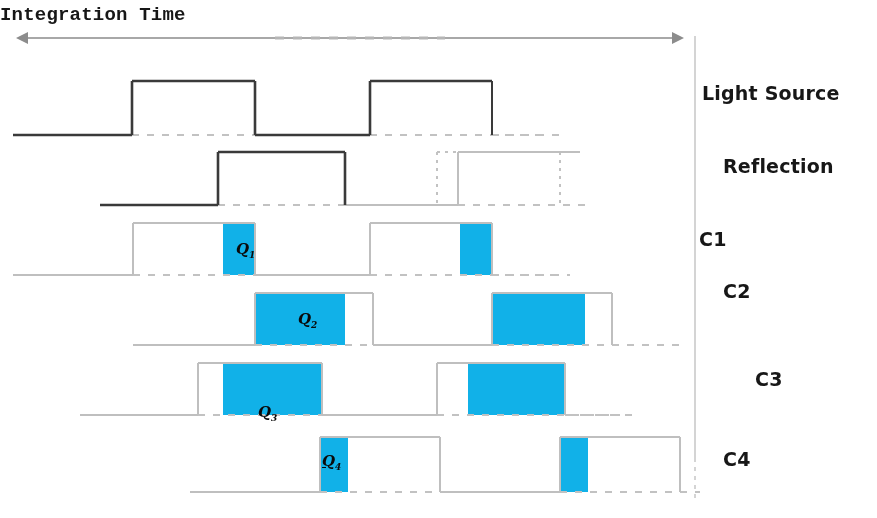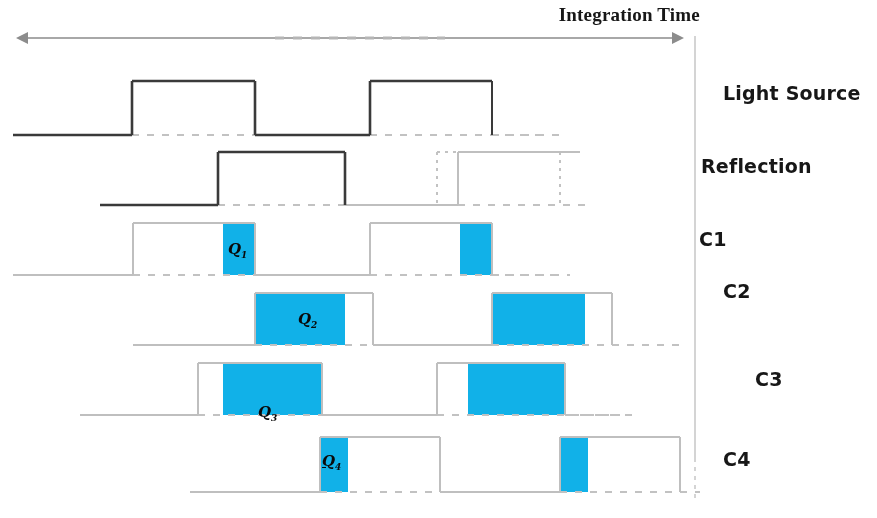--- a/index.html
+++ b/index.html
@@ -11,24 +11,24 @@
   #diagram-root{position:relative;width:877px;height:518px;}
   svg#timing-svg{position:absolute;left:0;top:0;width:877px;height:518px;display:block;}
   .row-label{
     position:absolute;
     font-family:"DejaVu Sans","Liberation Sans",sans-serif;
     font-weight:bold;font-size:19px;color:#171717;
     letter-spacing:0.2px;white-space:nowrap;
   }
   .title-text{
     position:absolute;
-    font-family:Liberation Serif, serif;
+    font-family:Liberation Mono, monospace;
     font-weight:bold;font-size:19px;color:#171717;
     letter-spacing:0.2px;white-space:nowrap;
-    text-align:right;
+    text-align:left;
   }
   .charge-label{
     position:absolute;
     font-family:"DejaVu Serif","Liberation Serif",serif;
     font-weight:bold;font-style:italic;font-size:15px;color:#0a0a0a;
     white-space:nowrap;
   }
   .charge-label sub{font-size:9px;font-style:italic;}
 </style>
 </head>
@@ -129,24 +129,24 @@
         <line x1="440" y1="492" x2="560" y2="492" stroke="#bfbfbf" stroke-width="2"></line>
         <line x1="440" y1="437" x2="440" y2="492" stroke="#bfbfbf" stroke-width="2"></line>
         <line x1="560" y1="437" x2="680" y2="437" stroke="#bfbfbf" stroke-width="2"></line>
         <line x1="560" y1="437" x2="560" y2="492" stroke="#bfbfbf" stroke-width="2"></line>
         <line x1="680" y1="492" x2="700" y2="492" stroke="#c2c2c2" stroke-width="2" stroke-dasharray="7 8"></line>
         <line x1="680" y1="437" x2="680" y2="492" stroke="#bfbfbf" stroke-width="2"></line>
       </g>
     </svg>
   <div id="overlay-labels">
       <div class="title-text" style="left: 0px; top: 4px; width: 700px;">Integration Time</div>
-      <div class="row-label" style="left: 723px; top: 82px;">Light Source</div>
-      <div class="row-label" style="left: 701px; top: 155px;">Reflection</div>
+      <div class="row-label" style="left: 702px; top: 82px;">Light Source</div>
+      <div class="row-label" style="left: 723px; top: 155px;">Reflection</div>
       <div class="row-label" style="left: 699px; top: 228px;">C1</div>
-      <div class="charge-label" style="left: 228px; top: 240px;"><span>Q</span><sub>1</sub></div>
+      <div class="charge-label" style="left: 236px; top: 240px;"><span>Q</span><sub>1</sub></div>
       <div class="row-label" style="left: 723px; top: 280px;">C2</div>
       <div class="charge-label" style="left: 298px; top: 310px;"><span>Q</span><sub>2</sub></div>
       <div class="row-label" style="left: 755px; top: 368px;">C3</div>
       <div class="charge-label" style="left: 258px; top: 380px; margin-top: 23px;"><span>Q</span><sub>3</sub></div>
       <div class="row-label" style="left: 723px; top: 448px;">C4</div>
       <div class="charge-label" style="left: 322px; top: 452px; text-decoration: underline;"><span>Q</span><sub>4</sub></div>
     </div>
 </div>
 
 </body></html>

